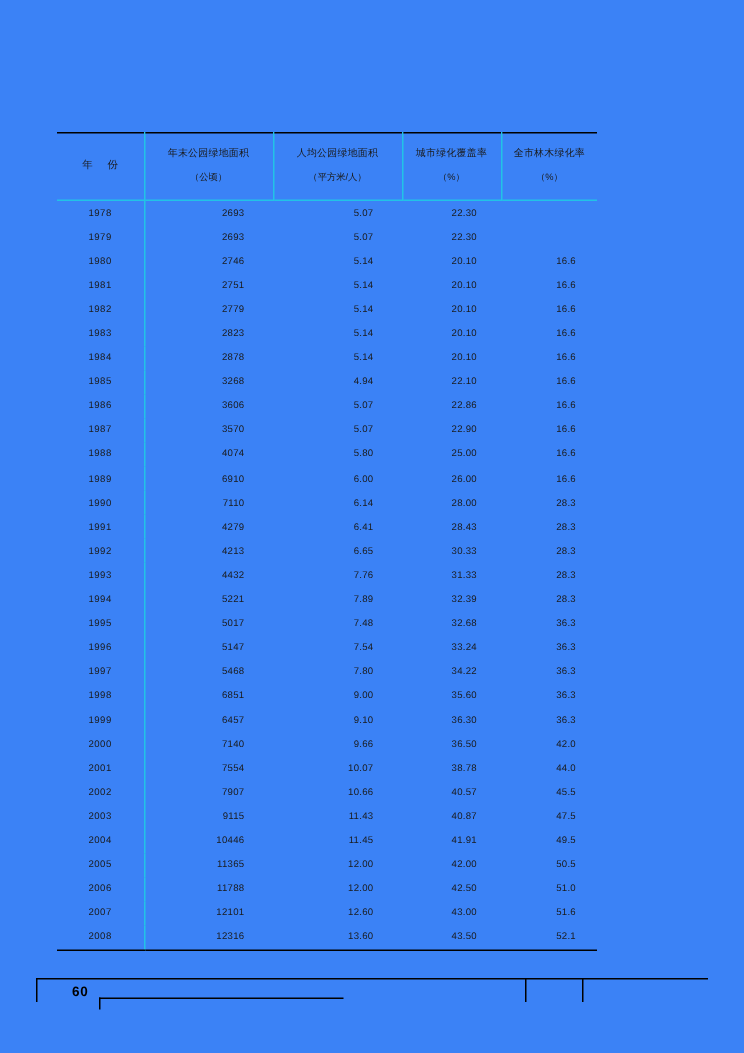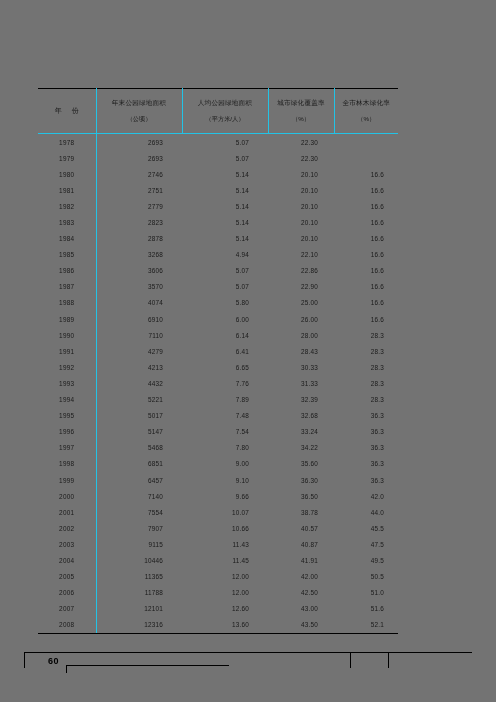--- a/index.html
+++ b/index.html
@@ -15,21 +15,21 @@
     position: relative;
     overflow: hidden;
   }
 
   .page {
     position: absolute;
     left: 0;
     top: 0;
     width: 496px;
     height: 702px;
-    background: #737373;
+    background: #3b82f6;
   }
 
   
   .table-wrap {
     position: absolute;
     left: 38px;
     top: 88px;
     width: 360px;
   }
 

